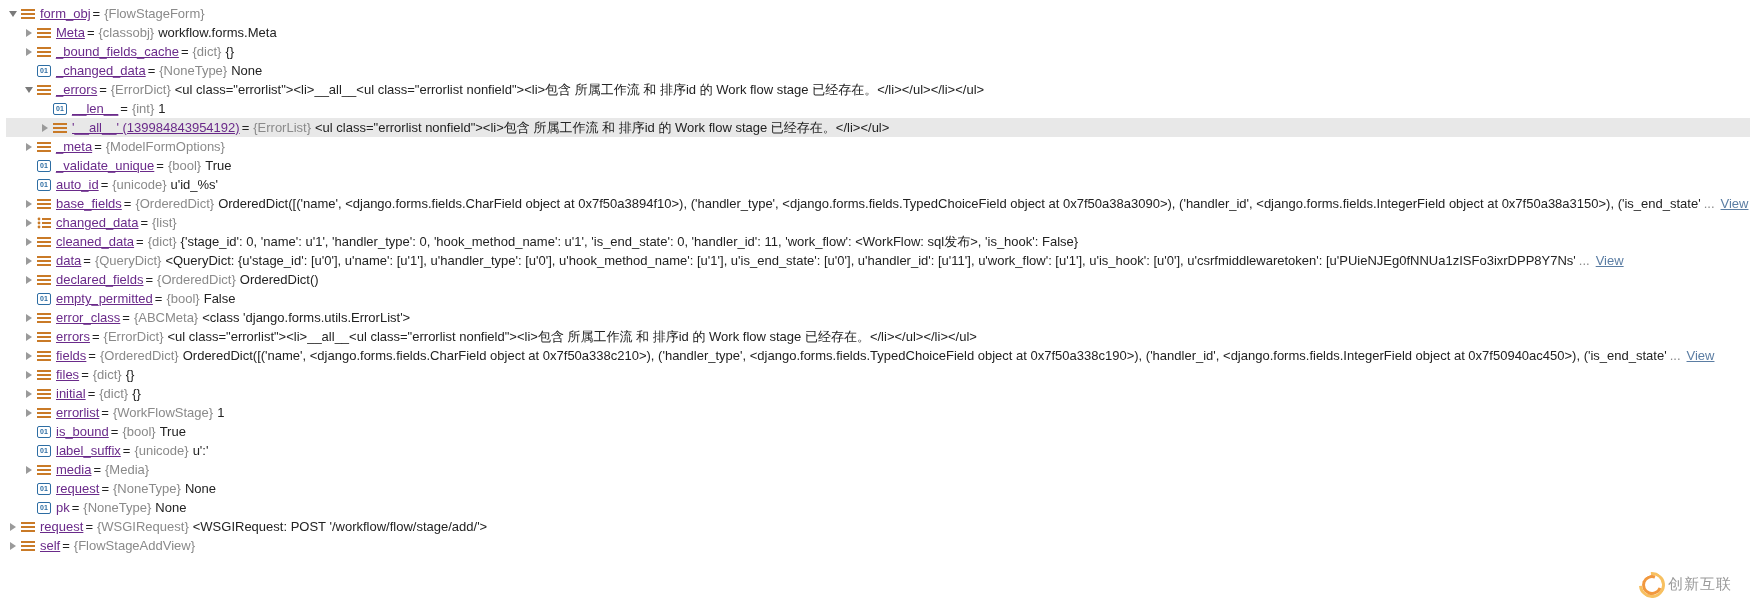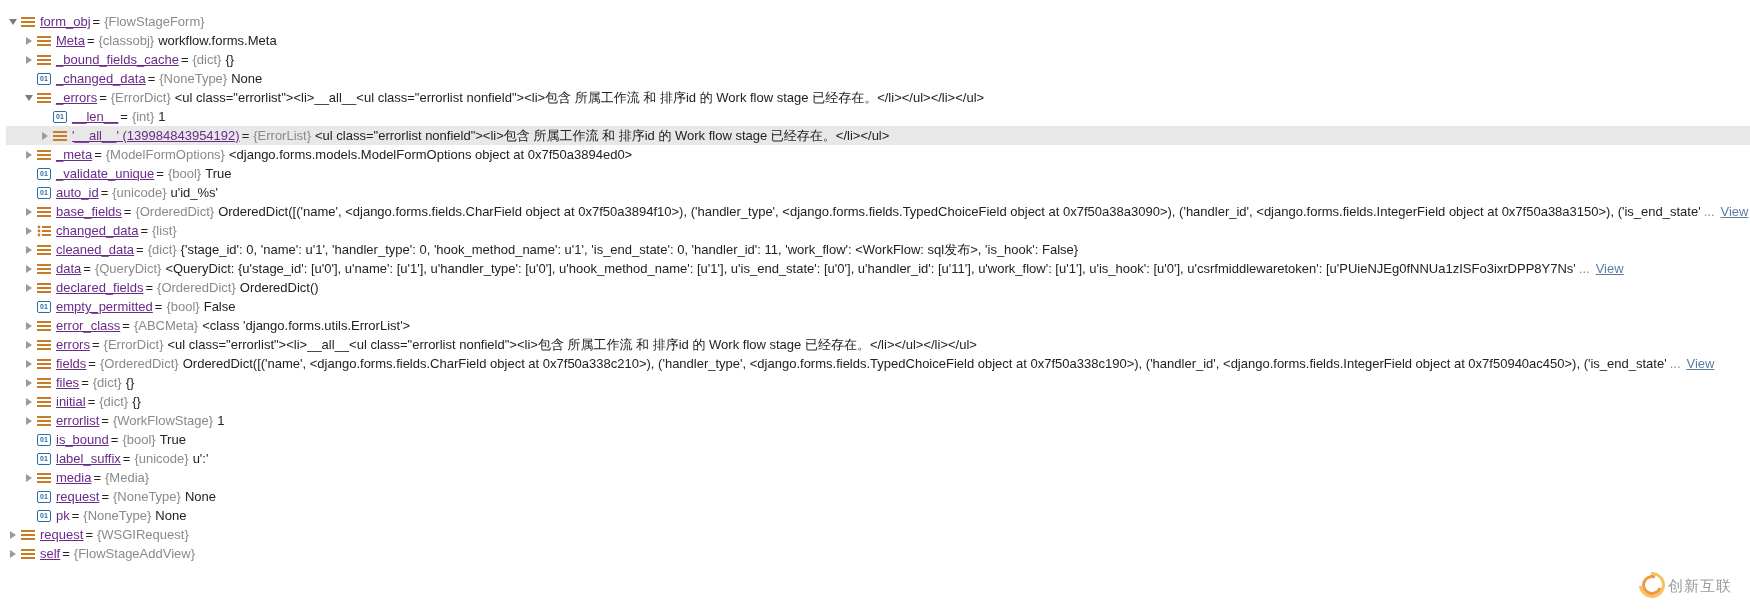--- a/index.html
+++ b/index.html
@@ -1,16 +1,16 @@
 <!DOCTYPE html>
 <html><head>
 <meta charset="utf-8">
 <style>
   html,body{margin:0;padding:0;background:#fff;font-family:"Segoe UI",Arial,sans-serif;font-size:13px;color:#222;line-height:19px}
-  .tree{padding:12px 0 8px 6px}
+  .tree{padding:4px 0 8px 6px}
   .row{display:flex;align-items:center;white-space:nowrap;height:19px}
   .row.highlight{background:#e8e8e8}
   .ind{display:inline-block;width:16px;flex-shrink:0}
   .toggle{width:14px;flex-shrink:0;display:inline-flex;align-items:center;justify-content:center;color:#8a8a8a;cursor:pointer}
   .toggle svg{display:block}
   .noToggle{width:14px;flex-shrink:0}
   .icon{width:16px;height:16px;flex-shrink:0;display:inline-flex;align-items:center;justify-content:center;margin-right:4px}
   .ic-dict{width:14px;height:12px}
   .ic-dict .bar{fill:#c97a27}
   .ic-list{width:14px;height:12px}
@@ -21,21 +21,21 @@
   .underline{text-decoration:underline}
   .eq{color:#222;margin:0 4px 0 2px}
   .type{color:#8a8a8a}
   .val{color:#222}
   .view{color:#5b7da3;margin-left:6px;text-decoration:underline;cursor:pointer}
   .ellip{color:#8a8a8a;margin-left:3px}
   .watermark{position:fixed;right:18px;bottom:14px;display:flex;align-items:center;opacity:.88}
   .watermark .logo{width:26px;height:26px;margin-right:3px;position:relative}
   .watermark .logo::before{content:"";position:absolute;inset:0;border-radius:50%;border:3px solid #f6b84a;border-left-color:transparent;transform:rotate(40deg)}
   .watermark .logo::after{content:"";position:absolute;top:3px;left:3px;right:3px;bottom:3px;border-radius:50%;border:3px solid #f08a24;border-right-color:transparent;transform:rotate(-25deg)}
-  .watermark .txt{font-family:Liberation Sans, sans-serif;font-size:15px;color:#8c8c8c;letter-spacing:1px}
+  .watermark .txt{font-family:Liberation Mono, monospace;font-size:15px;color:#8c8c8c;letter-spacing:1px}
 </style>
 </head>
 <body>
 
 <div class="tree">
 
   <div class="row">
     <span class="toggle">
       <svg class="sv" width="10" height="10" viewBox="0 0 10 10">
           <path d="M1 2 L9 2 L5 8 Z" fill="#7a7a7a"></path>
@@ -164,21 +164,20 @@
         <span class="icon">
           <svg class="ic-dict" viewBox="0 0 14 12">
             <rect class="bar" x="0" y="1" width="14" height="2"></rect>
             <rect class="bar" x="0" y="5" width="14" height="2"></rect>
             <rect class="bar" x="0" y="9" width="14" height="2"></rect>
           </svg>
         </span>
         <span class="name underline">_meta</span>
         <span class="eq">=</span>
         <span class="type">{ModelFormOptions}</span>
-        <span class="val" style="margin-left:4px">&lt;django.forms.models.ModelFormOptions object at 0x7f50a3894ed0&gt;</span>
       </div>
       <div class="row">
         <span class="ind"></span>
         <span class="noToggle"></span>
         <span class="icon">
           <div class="ic-prim">01</div>
         </span>
         <span class="name underline">_validate_unique</span>
         <span class="eq">=</span>
         <span class="type">{bool}</span>
@@ -497,20 +496,21 @@
     <span class="icon">
       <svg class="ic-dict" viewBox="0 0 14 12">
           <rect class="bar" x="0" y="1" width="14" height="2"></rect>
           <rect class="bar" x="0" y="5" width="14" height="2"></rect>
           <rect class="bar" x="0" y="9" width="14" height="2"></rect>
         </svg>
     </span>
     <span class="name underline">request</span>
     <span class="eq">=</span>
     <span class="type">{WSGIRequest}</span>
+    <span class="val" style="margin-left:4px">&lt;WSGIRequest: POST '/workflow/flow/stage/add/'&gt;</span>
   </div>
 
   <div class="row">
     <span class="toggle">
       <svg width="10" height="10" viewBox="0 0 10 10">
           <path d="M2 1 L8 5 L2 9 Z" fill="#9a9a9a"></path>
         </svg>
     </span>
     <span class="icon">
       <svg class="ic-dict" viewBox="0 0 14 12">

